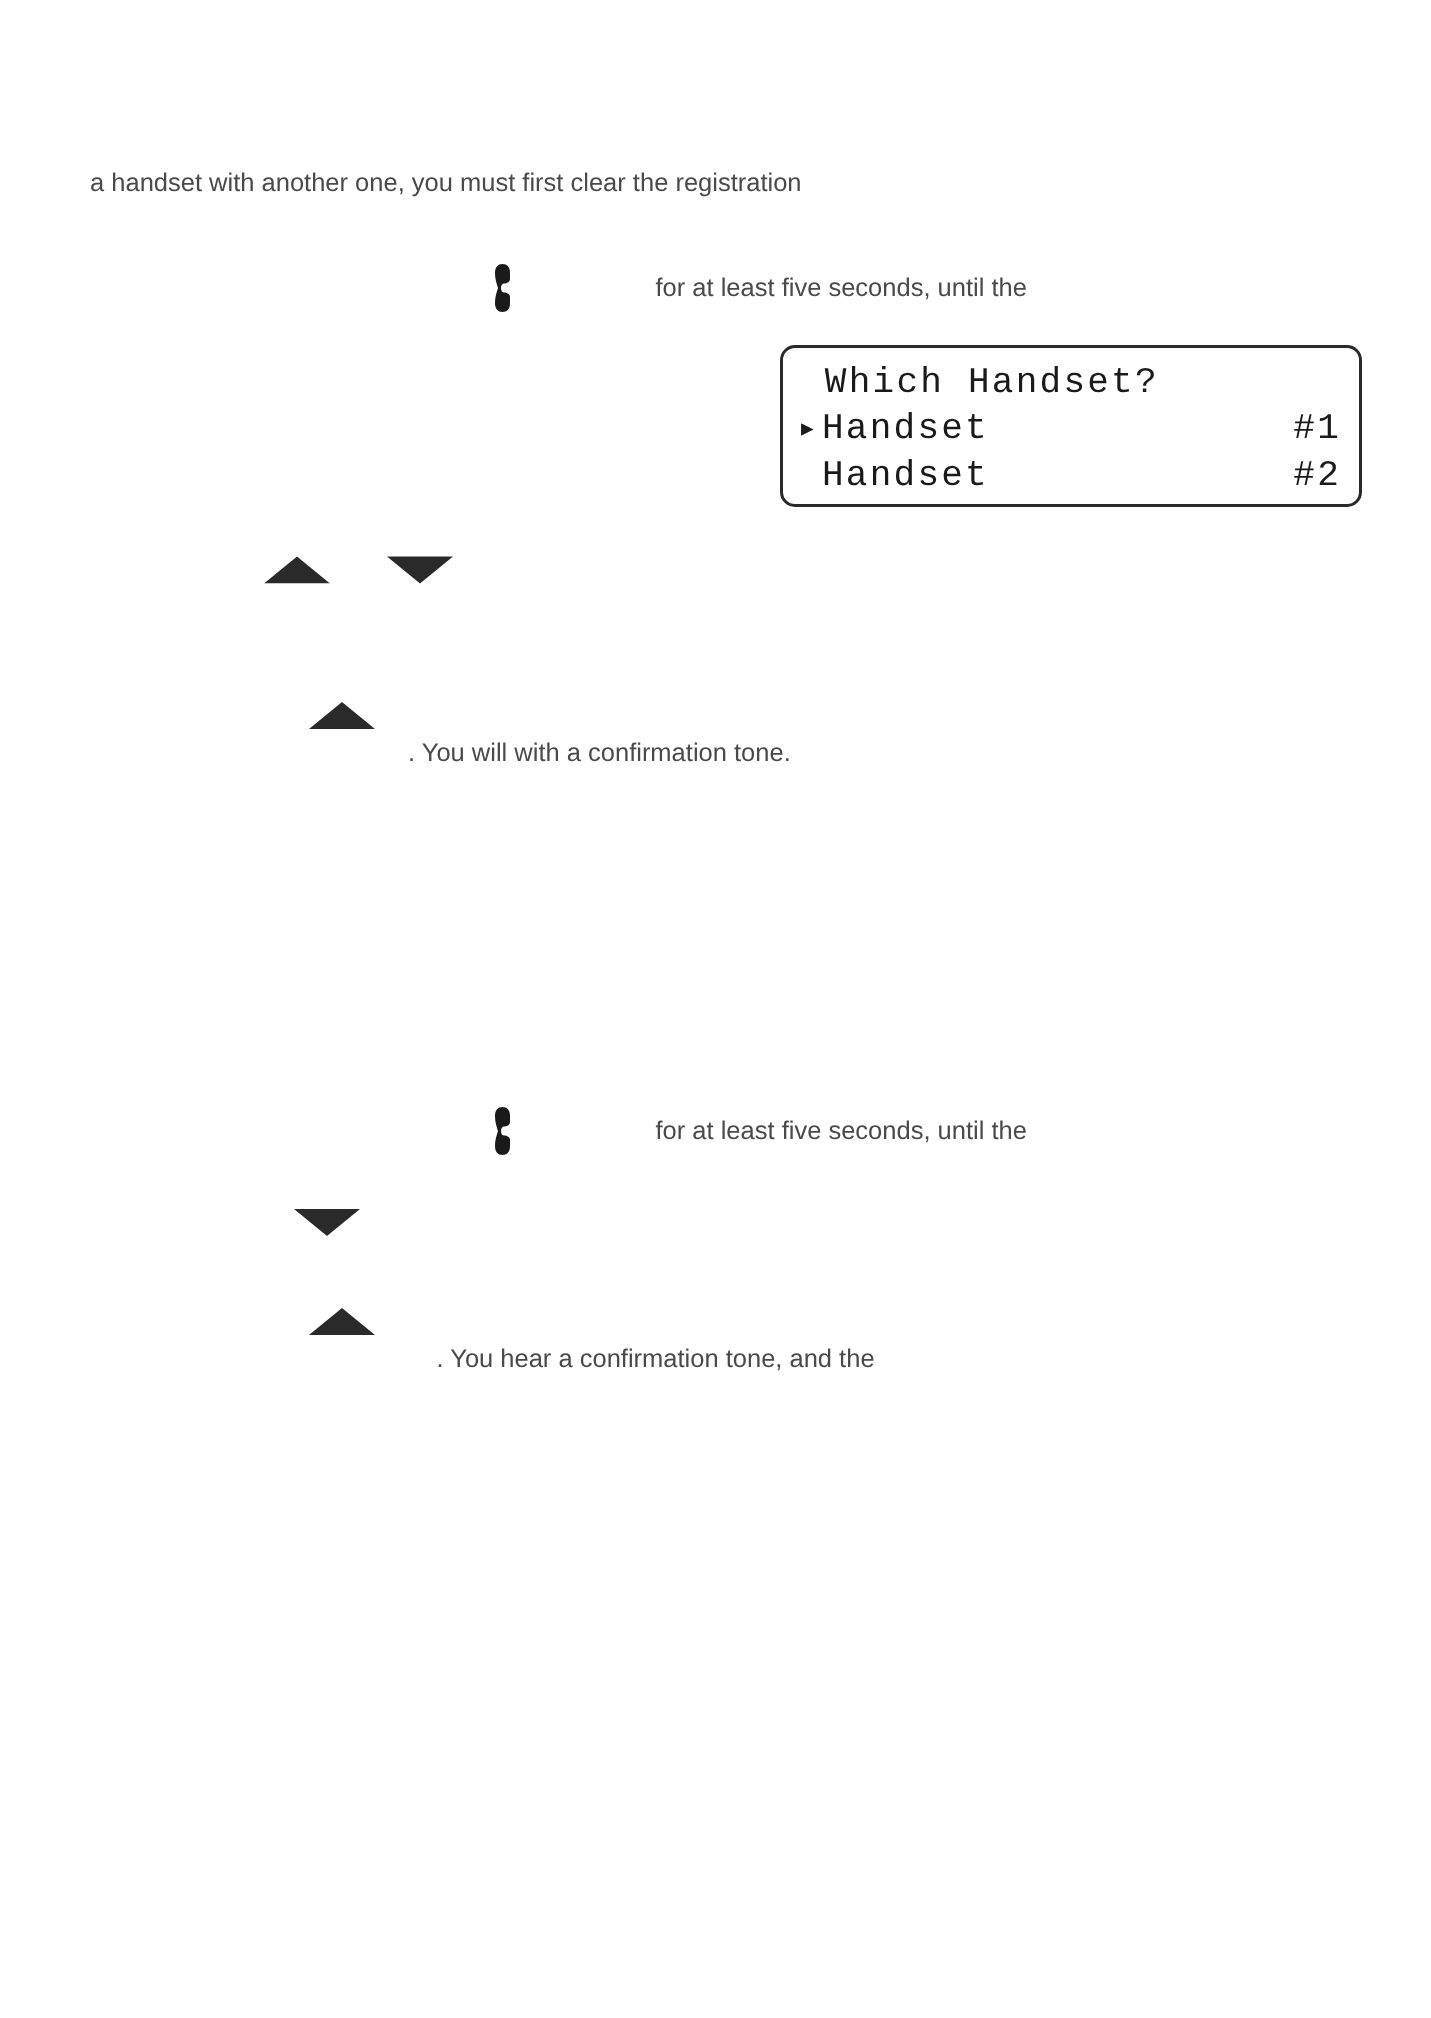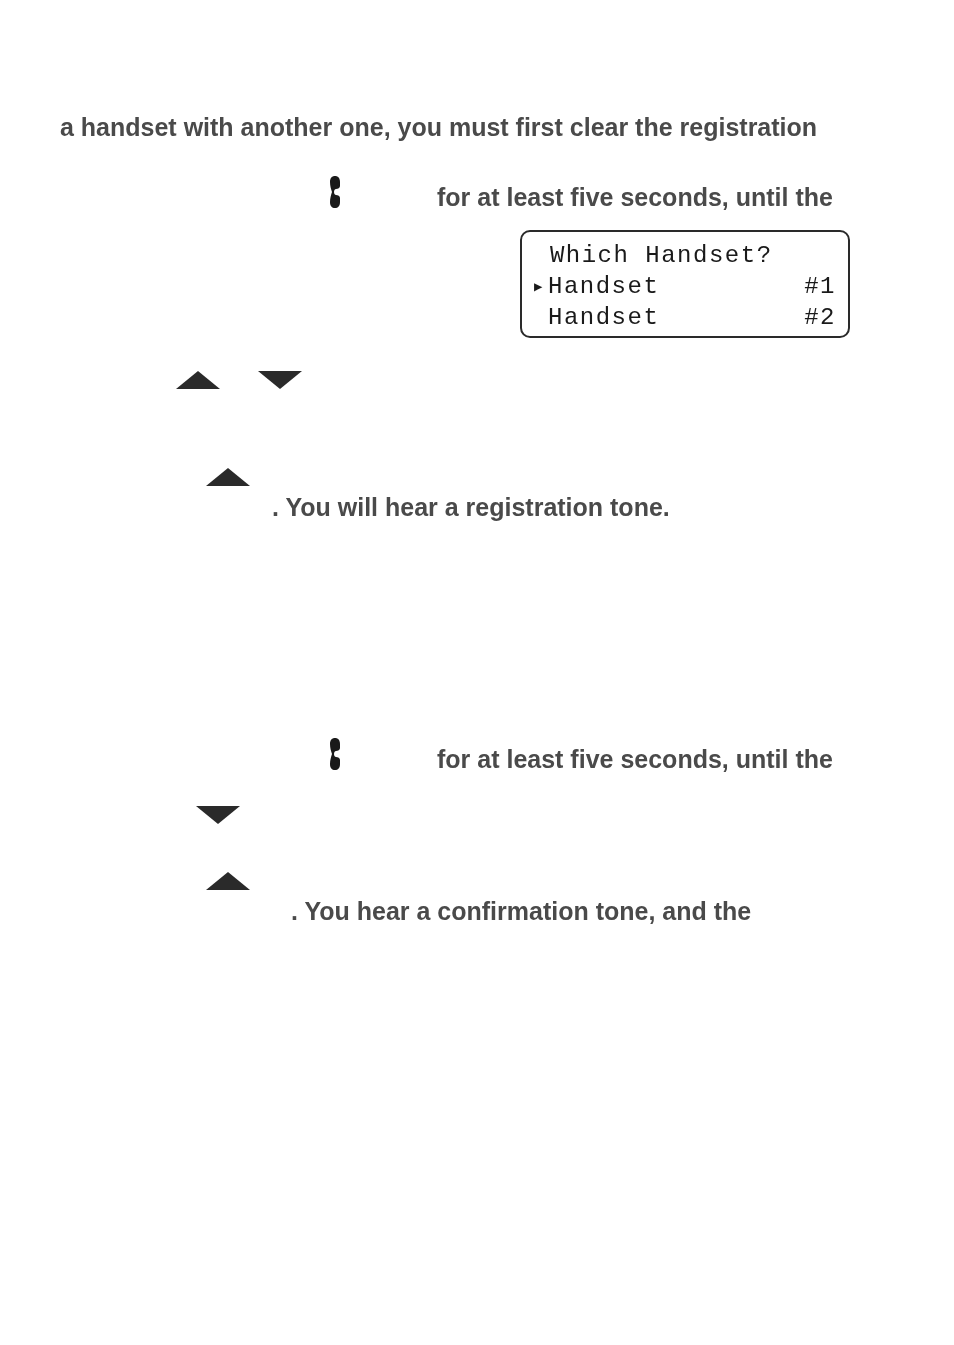--- a/index.html
+++ b/index.html
@@ -7,30 +7,29 @@
       padding: 0;
       width: 954px;
       height: 1345px;
       background: #ffffff;
       font-family: Arial, Helvetica, sans-serif;
       color: #4a4a4a;
       position: relative;
     }
     .text-line {
       position: absolute;
-      font-size: 25px;
+      font-size: 17px;
       line-height: 1.4;
       white-space: nowrap;
-      font-weight: bold;
     }
     .lcd-screen {
       position: absolute;
       left: 520px;
       top: 230px;
-      width: 330px;
+      width: 388px;
       height: 108px;
       border: 2px solid #2a2a2a;
       border-radius: 10px;
       padding: 8px 12px;
       box-sizing: border-box;
     }
     .lcd-line {
       font-family: "Courier New", monospace;
       font-size: 24px;
       letter-spacing: 1.5px;
@@ -90,21 +89,21 @@
   <div class="lcd-line">
     <span class="lcd-pointer"> </span><span>Handset</span><span style="flex:1"></span><span>#2</span>
   </div>
 </div>
 
 <div class="triangle-up" style="left:176px; top:371px;"></div>
 <div class="triangle-down" style="left:258px; top:371px;"></div>
 
 <div class="triangle-up" style="left:206px; top:468px;"></div>
 
-<div class="text-line" style="left:272px; top:490px;">. You will hear a registration tone.</div>
+<div class="text-line" style="left:272px; top:490px;">. You will with a confirmation tone.</div>
 
 <div class="handset-icon" style="left:326px; top:736px;">
   <svg width="20" height="36" viewBox="0 0 20 36">
     <path d="M 9 2 C 6 2 4 4 4 8 C 4 12 5 15 6 18 C 5 21 4 24 4 28 C 4 32 6 34 9 34 C 12 34 14 32 14 28 L 14 24 C 14 22 12 21 10 21 C 9 21 8 20 8 18 C 8 16 9 15 10 15 C 12 15 14 14 14 12 L 14 8 C 14 4 12 2 9 2 Z" fill="#1a1a1a"></path>
   </svg>
 </div>
 
 <div class="text-line" style="left:437px; top:742px;">for at least five seconds, until the</div>
 
 <div class="triangle-down" style="left:196px; top:806px;"></div>

